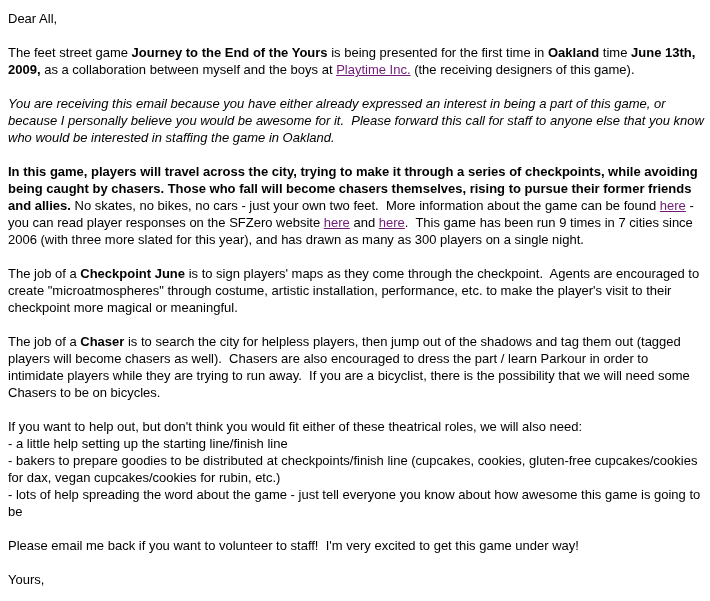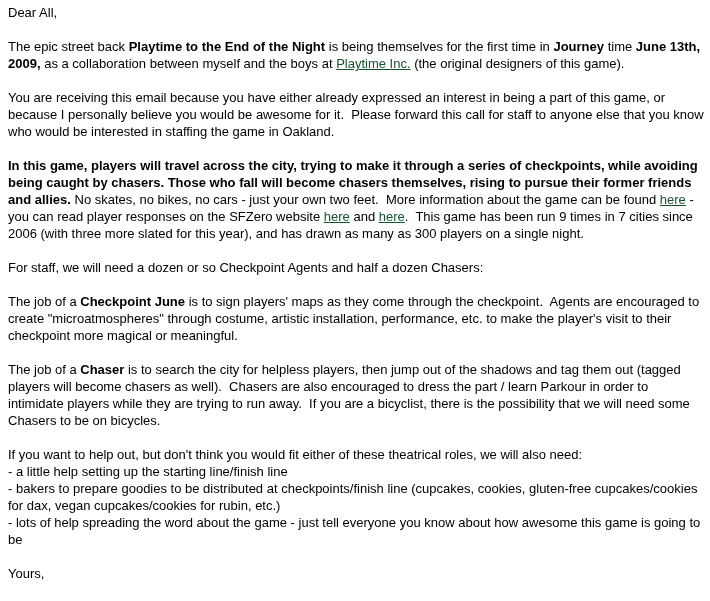--- a/index.html
+++ b/index.html
@@ -7,49 +7,49 @@
     width: 710px;
     height: 601px;
     background: #ffffff;
     font-family: "Liberation Sans", sans-serif;
     font-size: 13px;
     line-height: 17px;
     color: #000000;
     overflow: hidden;
   }
   .email-body { padding: 4px 6px 0 8px; }
-  .email-body p { margin: 0 0 17px 0; white-space: pre-wrap; }
+  .email-body p { margin: 6px 0 17px 0; white-space: pre-wrap; }
   .b { font-weight: bold; }
-  .i { }
-  a.link { color: #14532d; text-decoration: underline; cursor: pointer; }
+  .i { font-style: italic; }
+  a.link { color: #701a75; text-decoration: underline; cursor: pointer; }
   .signoff { margin: 0; white-space: pre-wrap; }
 </style>
 </head>
 <body>
 
 <div class="email-body">
 
   <p><span>Dear All,</span></p>
 
-  <p><span>The epic street back </span><span class="b">Playtime to the End of the Night</span><span> is being themselves for the first time in </span><span class="b">Journey</span><span> time </span><span class="b">June 13th, 2009,</span><span> as a collaboration between myself and the boys at </span><a class="link">Playtime Inc.</a><span> (the original designers of this game).</span></p>
+  <p><span>The feet street game </span><span class="b">Journey to the End of the Yours</span><span> is being presented for the first time in </span><span class="b">Oakland</span><span> time </span><span class="b">June 13th, 2009,</span><span> as a collaboration between myself and the boys at </span><a class="link">Playtime Inc.</a><span> (the receiving designers of this game).</span></p>
 
   <p class="i"><span>You are receiving this email because you have either already expressed an interest in being a part of this game, or because I personally believe you would be awesome for it.  Please forward this call for staff to anyone else that you know who would be interested in staffing the game in Oakland.</span></p>
 
   <p><span class="b">In this game, players will travel across the city, trying to make it through a series of checkpoints, while avoiding being caught by chasers. Those who fall will become chasers themselves, rising to pursue their former friends and allies.</span><span> No skates, no bikes, no cars - just your own two feet.  More information about the game can be found </span><a class="link">here</a><span> - you can read player responses on the SFZero website </span><a class="link">here</a><span> and </span><a class="link">here</a><span>.  This game has been run 9 times in 7 cities since 2006 (with three more slated for this year), and has drawn as many as 300 players on a single night.</span></p>
 
-  <p><span>For staff, we will need a dozen or so Checkpoint Agents and half a dozen Chasers:</span></p>
 
   <p><span>The job of a </span><span class="b">Checkpoint June</span><span> is to sign players' maps as they come through the checkpoint.  Agents are encouraged to create "microatmospheres" through costume, artistic installation, performance, etc. to make the player's visit to their checkpoint more magical or meaningful.</span></p>
 
   <p><span>The job of a </span><span class="b">Chaser</span><span> is to search the city for helpless players, then jump out of the shadows and tag them out (tagged players will become chasers as well).  Chasers are also encouraged to dress the part / learn Parkour in order to intimidate players while they are trying to run away.  If you are a bicyclist, there is the possibility that we will need some Chasers to be on bicycles.</span></p>
 
   <p><span>If you want to help out, but don't think you would fit either of these theatrical roles, we will also need:
 - a little help setting up the starting line/finish line
 - bakers to prepare goodies to be distributed at checkpoints/finish line (cupcakes, cookies, gluten-free cupcakes/cookies for dax, vegan cupcakes/cookies for rubin, etc.)
 - lots of help spreading the word about the game - just tell everyone you know about how awesome this game is going to be</span></p>
 
+  <p><span>Please email me back if you want to volunteer to staff!  I'm very excited to get this game under way!</span></p>
 
   <div>
     <p class="signoff"><span>Yours,</span></p>
 
   </div>
 
 </div>
 
 </body></html>

